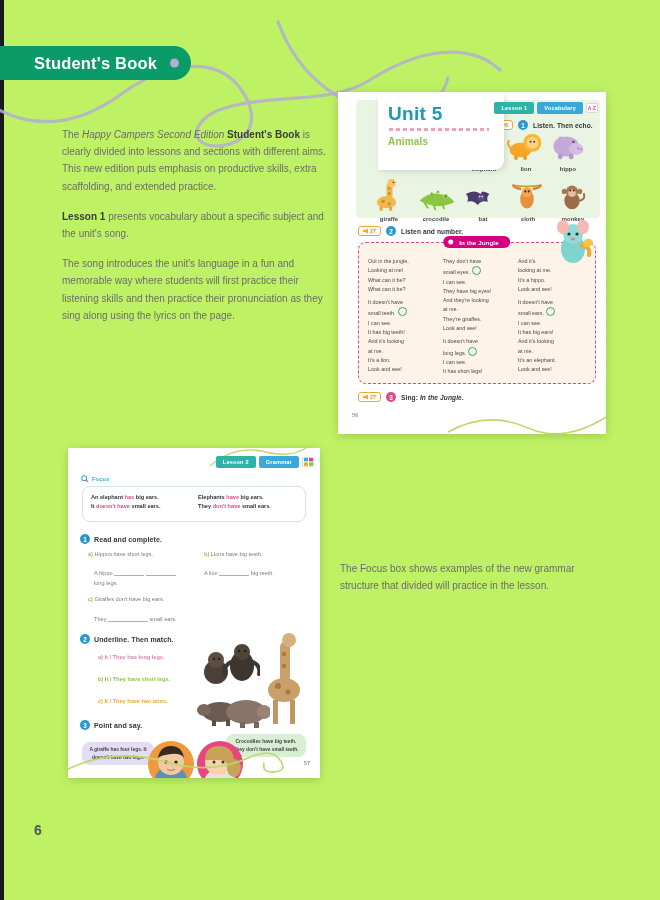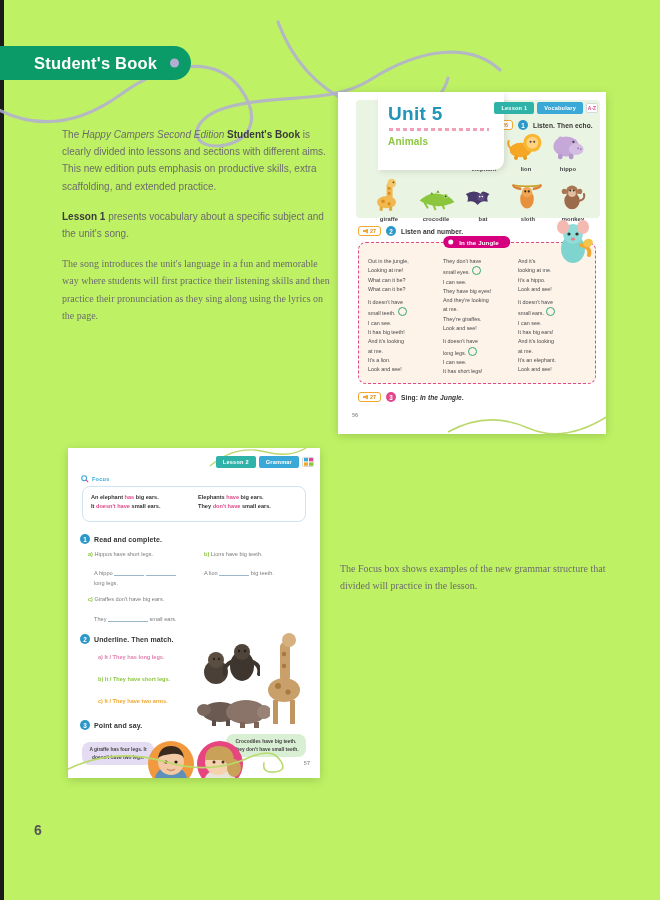--- a/index.html
+++ b/index.html
@@ -21,21 +21,21 @@
     display:flex;align-items:center;padding:0 34px 0 44px;
     box-sizing:border-box;z-index:6;
   }
   .banner-label{color:#fff;font-size:16.5px;font-weight:bold;letter-spacing:.2px;white-space:nowrap;}
   .banner-dot{position:absolute;right:12px;top:50%;transform:translateY(-50%);
     width:9px;height:9px;border-radius:50%;background:#b3aed4;}
 
   
   .copy{position:absolute;color:#6c6c6c;font-size:10px;line-height:1.72;}
   .copy p{margin:0 0 13px 0;}
-  .copy p:last-child{margin-bottom:0;font-family:Liberation Serif, serif;}
+  .copy p:last-child{margin-bottom:0;}
   .copy b{color:#3b3b3b;font-weight:bold;}
   .copy i{font-style:italic;}
   #copy-left{left:62px;top:126px;width:268px;}
   #copy-right{left:340px;top:560px;width:268px;}
 
   .pagenum{position:absolute;left:34px;top:822px;font-size:14px;font-weight:bold;color:#555;}
 
   
   .book{
     position:absolute;background:#fff;

